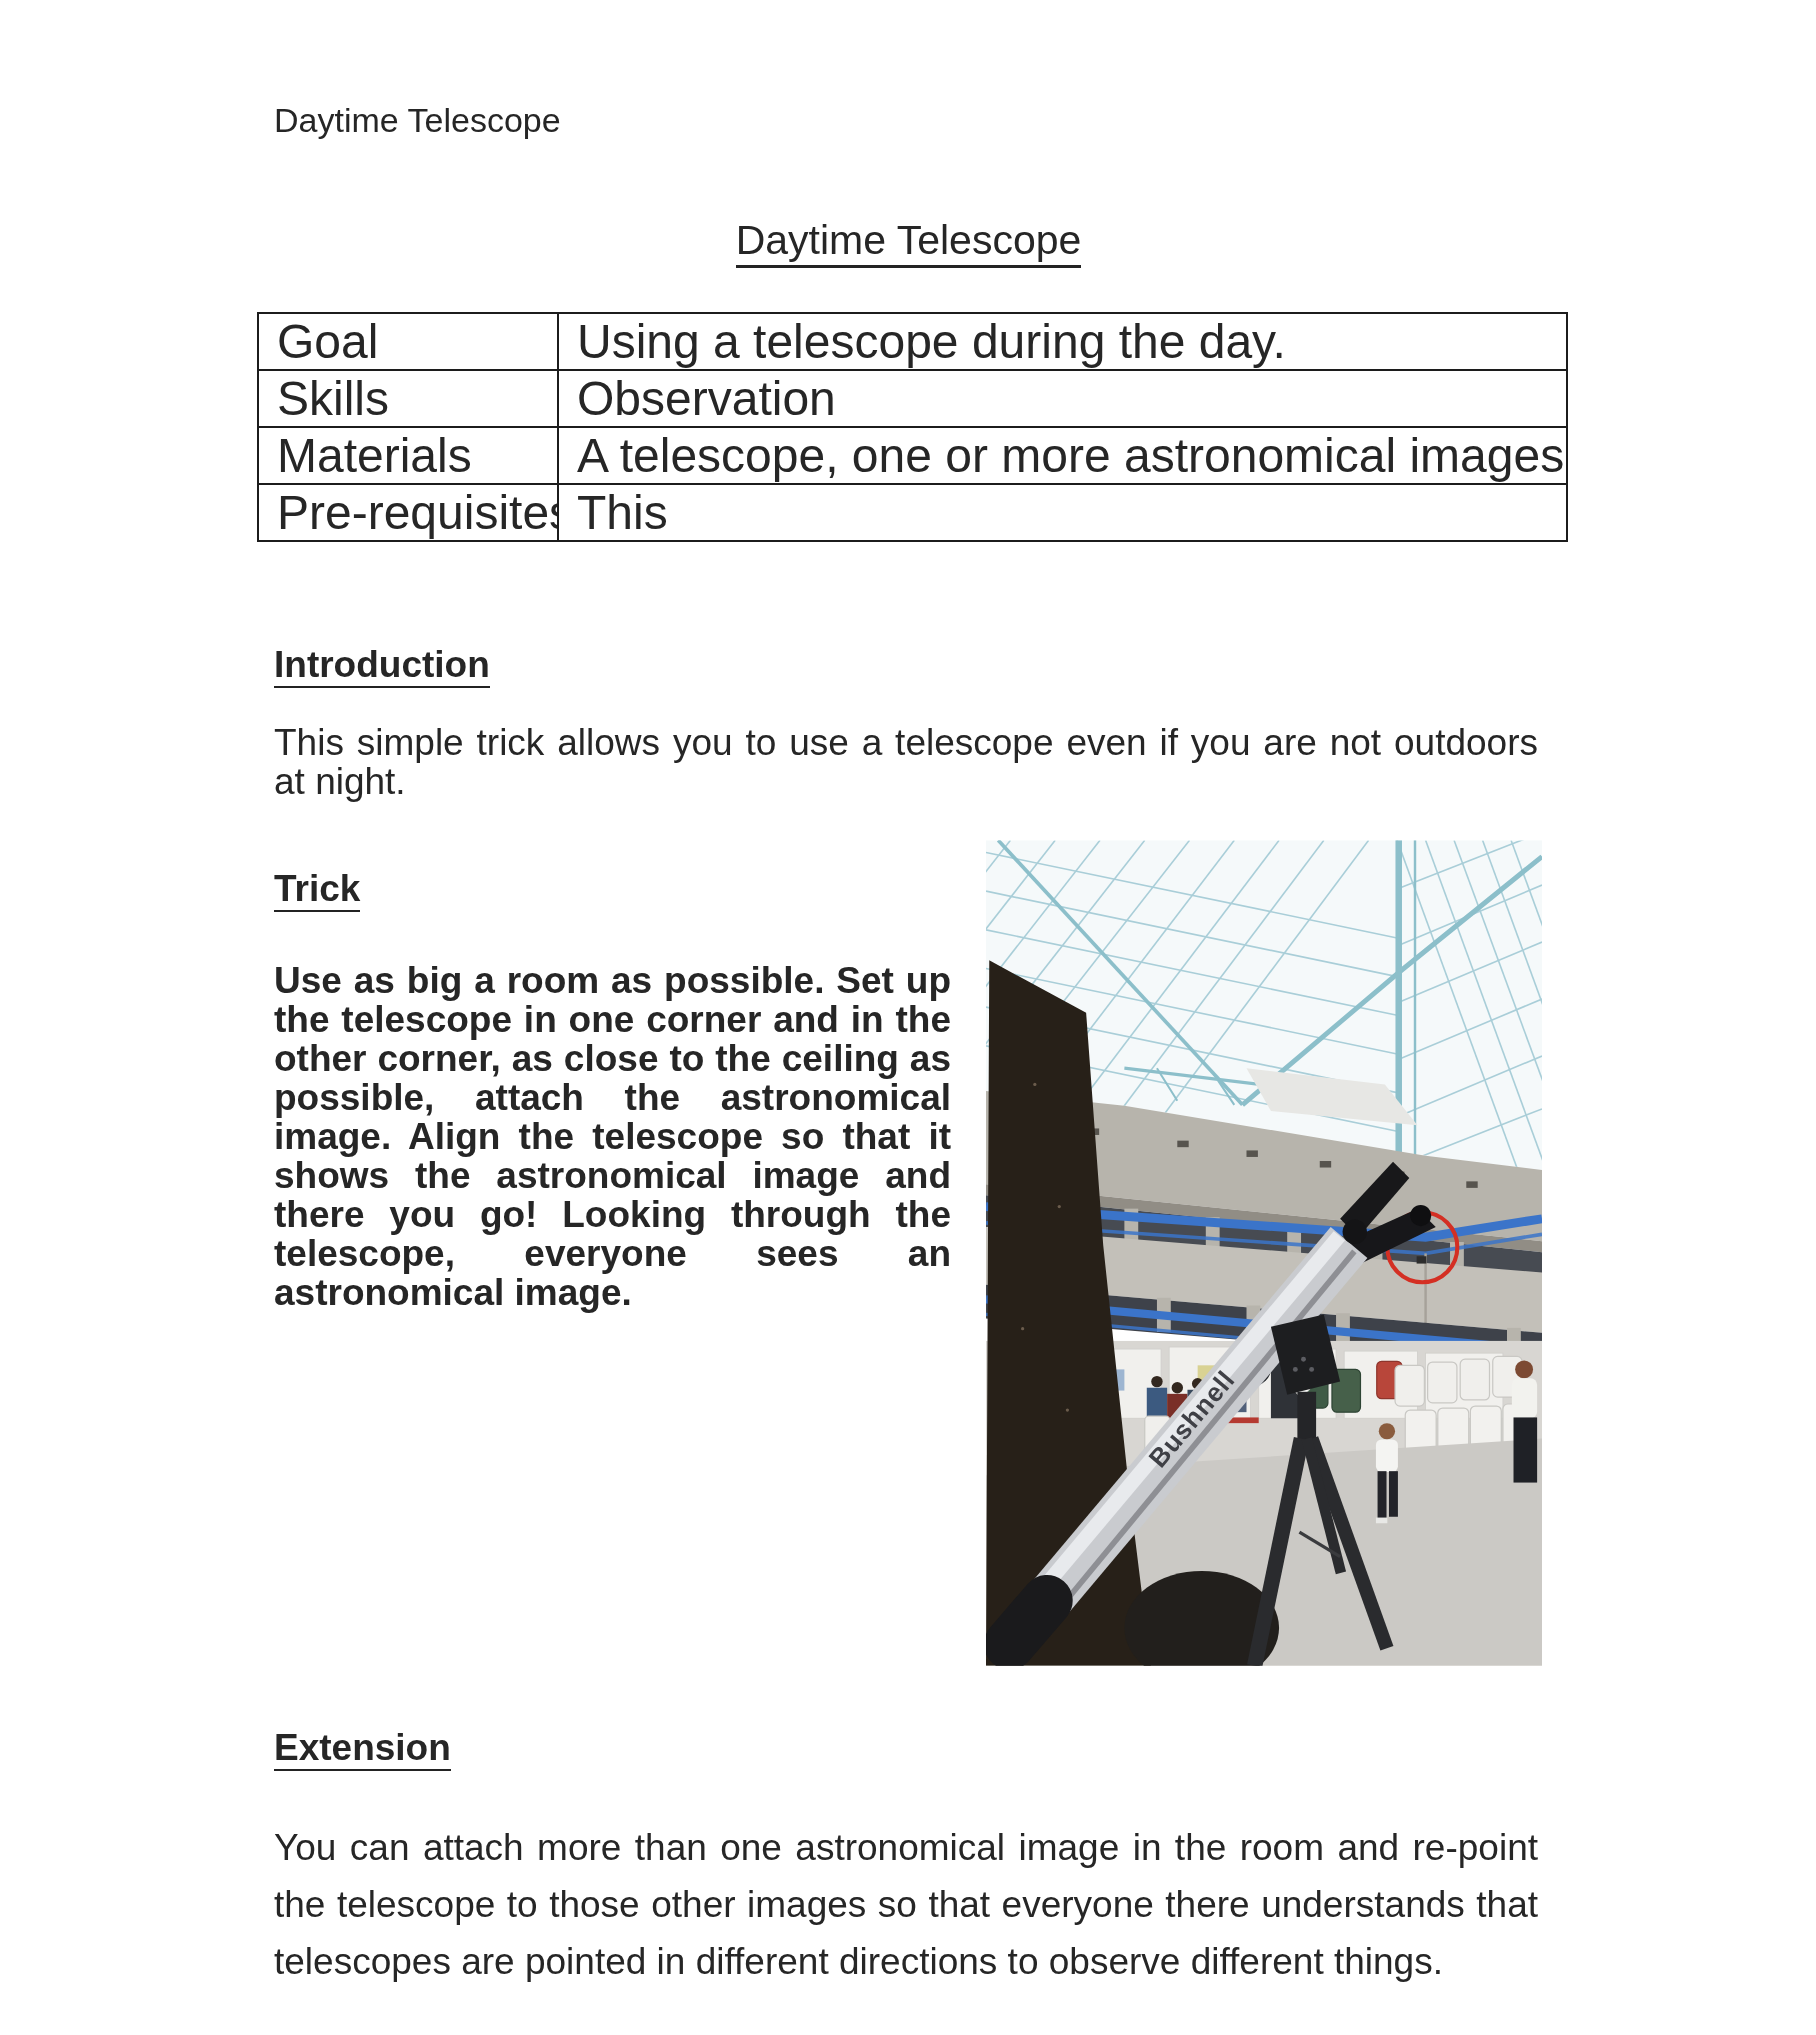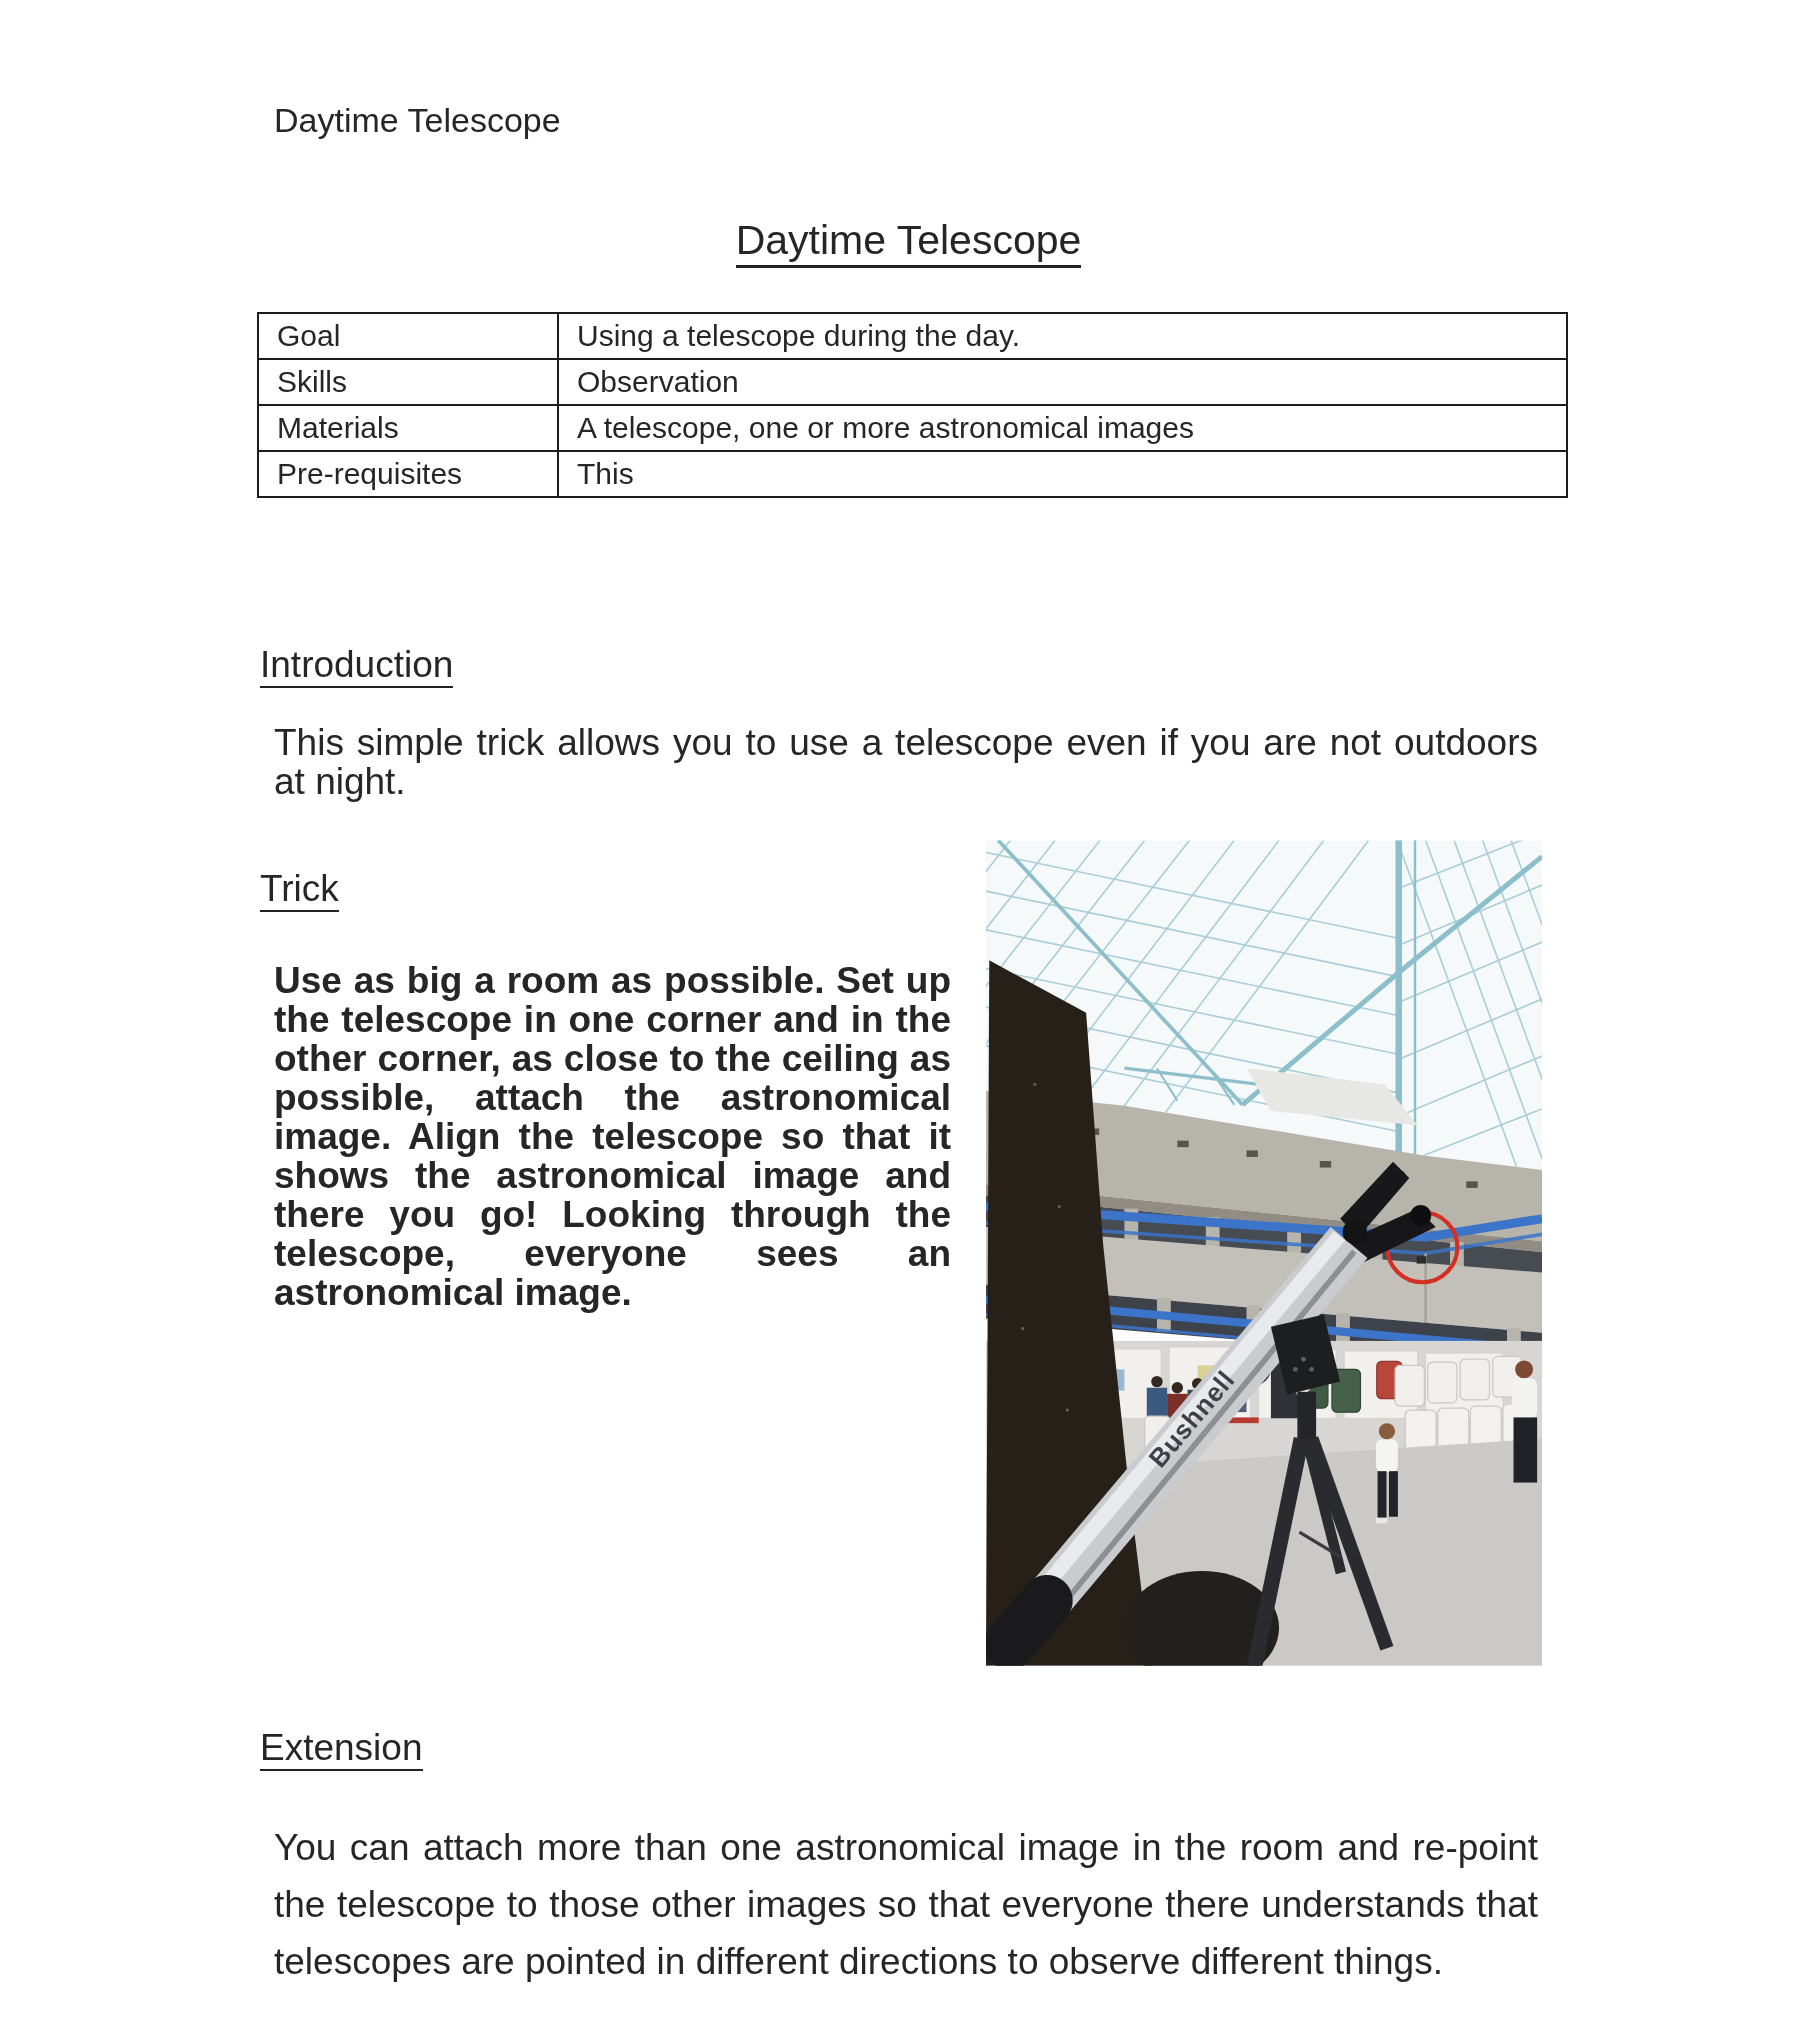--- a/index.html
+++ b/index.html
@@ -3,23 +3,23 @@
 <meta charset="utf-8">
 <style>
   html,body{margin:0;padding:0;background:#ffffff;}
   #page{position:relative;width:1817px;height:2580px;background:#ffffff;overflow:hidden;
         font-family:"Liberation Sans",sans-serif;color:#262626;}
   .hdr{position:absolute;left:274px;top:103px;font-size:34px;line-height:1;}
   .title-wrap{position:absolute;top:220px;left:0;width:1817px;text-align:center;font-size:41px;line-height:1;}
   .u{display:inline-block;border-bottom:3.3px solid #232323;padding-bottom:4.1px;}
   .u7{display:inline-block;border-bottom:2.8px solid #232323;padding-bottom:3.3px;}
   table.info{position:absolute;left:257px;top:312px;width:1311px;border-collapse:collapse;table-layout:fixed;}
-  table.info td{height:44px;border:2.4px solid #1c1c1c;padding:0 8.1px 0 18px;font-size:30px;vertical-align:middle;
+  table.info td{height:44px;border:2.4px solid #1c1c1c;padding:0 8.1px 0 18px;font-size:48px;vertical-align:middle;
                 white-space:nowrap;overflow:hidden;}
-  .sec-h{position:absolute;left:260px;font-size:37px;line-height:1;}
+  .sec-h{position:absolute;left:274px;font-size:37px;line-height:1;font-weight:bold;}
   .para{position:absolute;left:274px;font-size:37px;line-height:39px;text-align:justify;}
   .w-full{width:1264px;}
   .w-col{width:677px;font-weight:bold;}
   .src{position:absolute;left:274px;top:2030px;font-size:37px;line-height:44px;}
   figure{margin:0;padding:0;}
   #photo{position:absolute;left:986px;top:840px;width:556px;height:826px;}
 </style>
 </head>
 <body>
 

